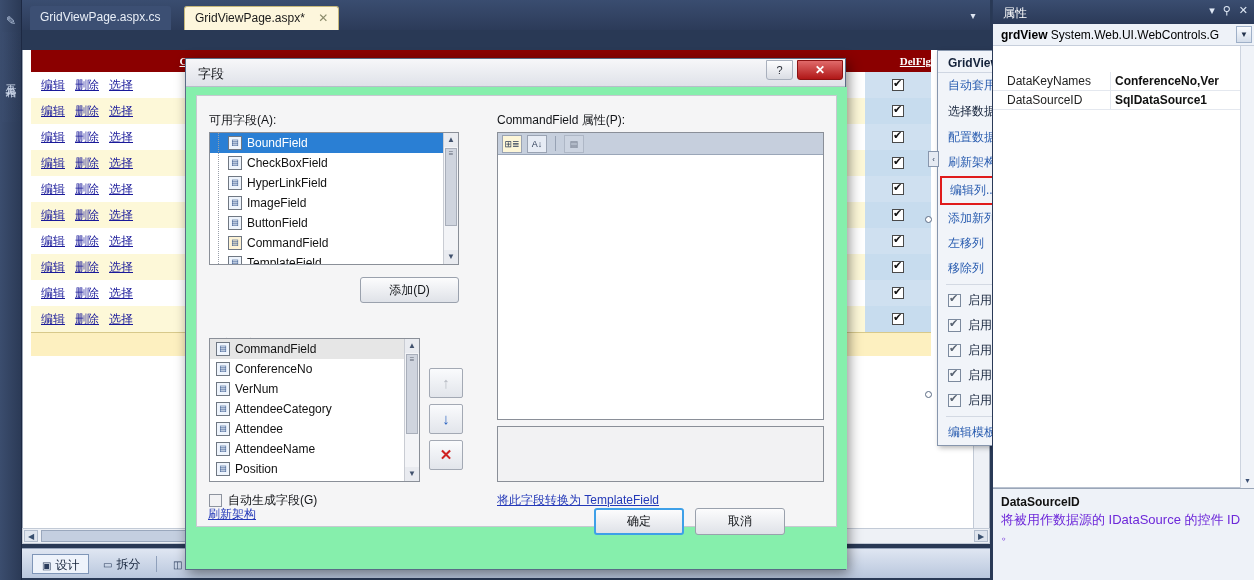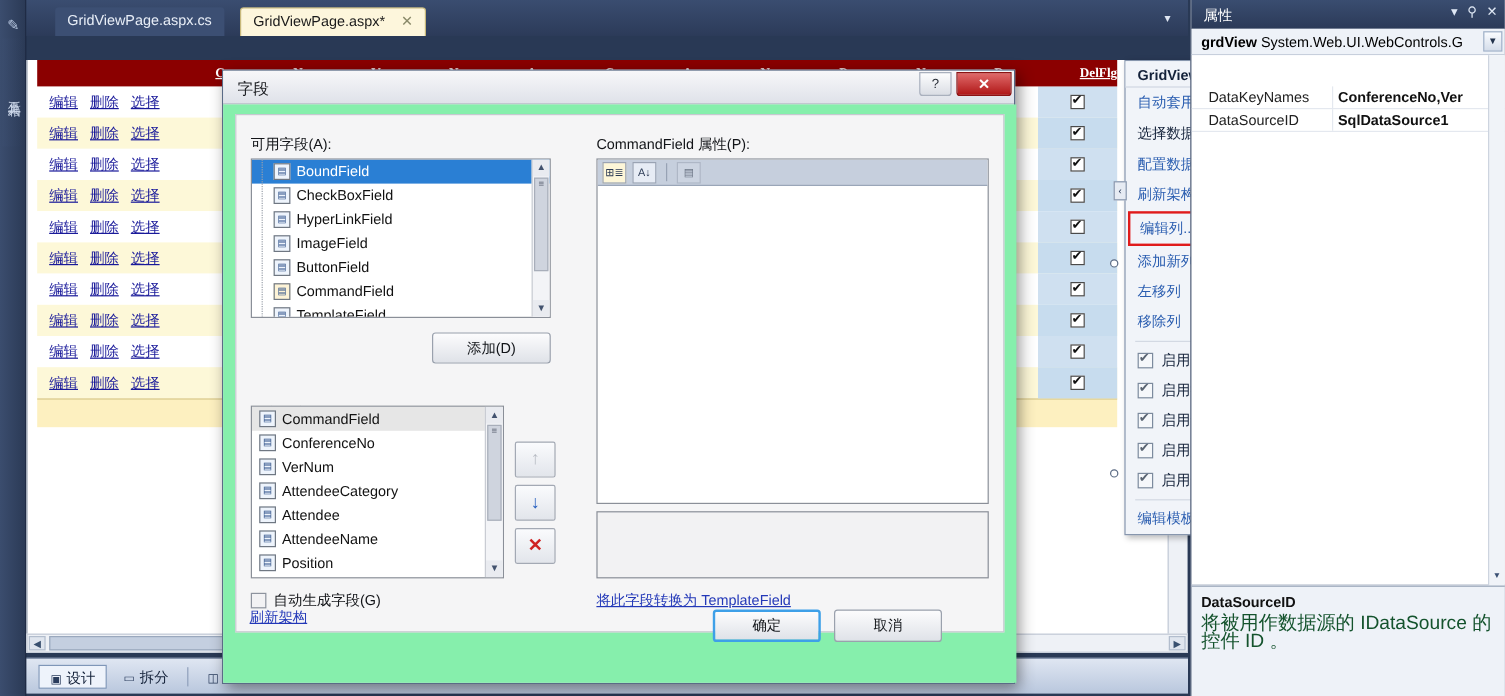--- a/index.html
+++ b/index.html
@@ -31,21 +31,21 @@
   }
 
   
   .tabrow {
     position: absolute; left: 22px; top: 0; width: 968px; height: 30px;
     background: linear-gradient(to bottom,#3a4d70,#2c3b59);
   }
   .tab {
     position: absolute; top: 6px; height: 24px;
     padding: 4px 10px 0 10px; font-size: 12px; color: #f0f3f8;
-    border-radius: 3px 3px 0 0; white-space: nowrap; margin-left: 16px;
+    border-radius: 3px 3px 0 0; white-space: nowrap;
   }
   .tab.inactive { left: 8px; background: #3c4f73; color: #e8eef7; }
   .tab.active {
     left: 162px; background: #fdf6dc; color: #1a1a1a;
     border: 1px solid #c7b87a; border-bottom: none;
   }
   .tab .closeg { margin-left: 10px; color: #8a8a6a; font-size: 12px; }
   .tabdrop {
     position: absolute; right: 10px; top: 9px; width: 14px; height: 14px;
     color: #dfe6f2; font-size: 10px; text-align: center; line-height: 14px;
@@ -206,21 +206,21 @@
   }
   .pgridsb .arr {
     position: absolute; left: 1px; width: 11px; height: 12px; font-size: 7px;
     text-align: center; line-height: 12px; color: #3b5073;
   }
   .pwdesc {
     position: absolute; left: 0; bottom: 0; width: 262px; height: 92px;
     background: #eef2f8; border-top: 1px solid #9aa6b8; padding: 6px 8px;
   }
   .pwdesc .dt { font-weight: bold; font-size: 12px; color: #111; }
-  .pwdesc .dd { font-size: 16px; color: #14532d; margin-top: 3px; line-height: 15px; }
+  .pwdesc .dd { font-size: 13px; color: #6d28d9; margin-top: 3px; line-height: 15px; }
 
   
   .tasks {
     position: absolute; left: 937px; top: 50px; width: 236px; height: 396px;
     background: #f1f4f9; border: 1px solid #8796ad;
     box-shadow: 2px 2px 5px rgba(0,0,0,.28);
   }
   .tasks .tk-title {
     height: 22px; font-weight: bold; font-size: 12px; color: #14223a;
     padding: 4px 0 0 10px; border-bottom: 1px solid #cfd6e2;

